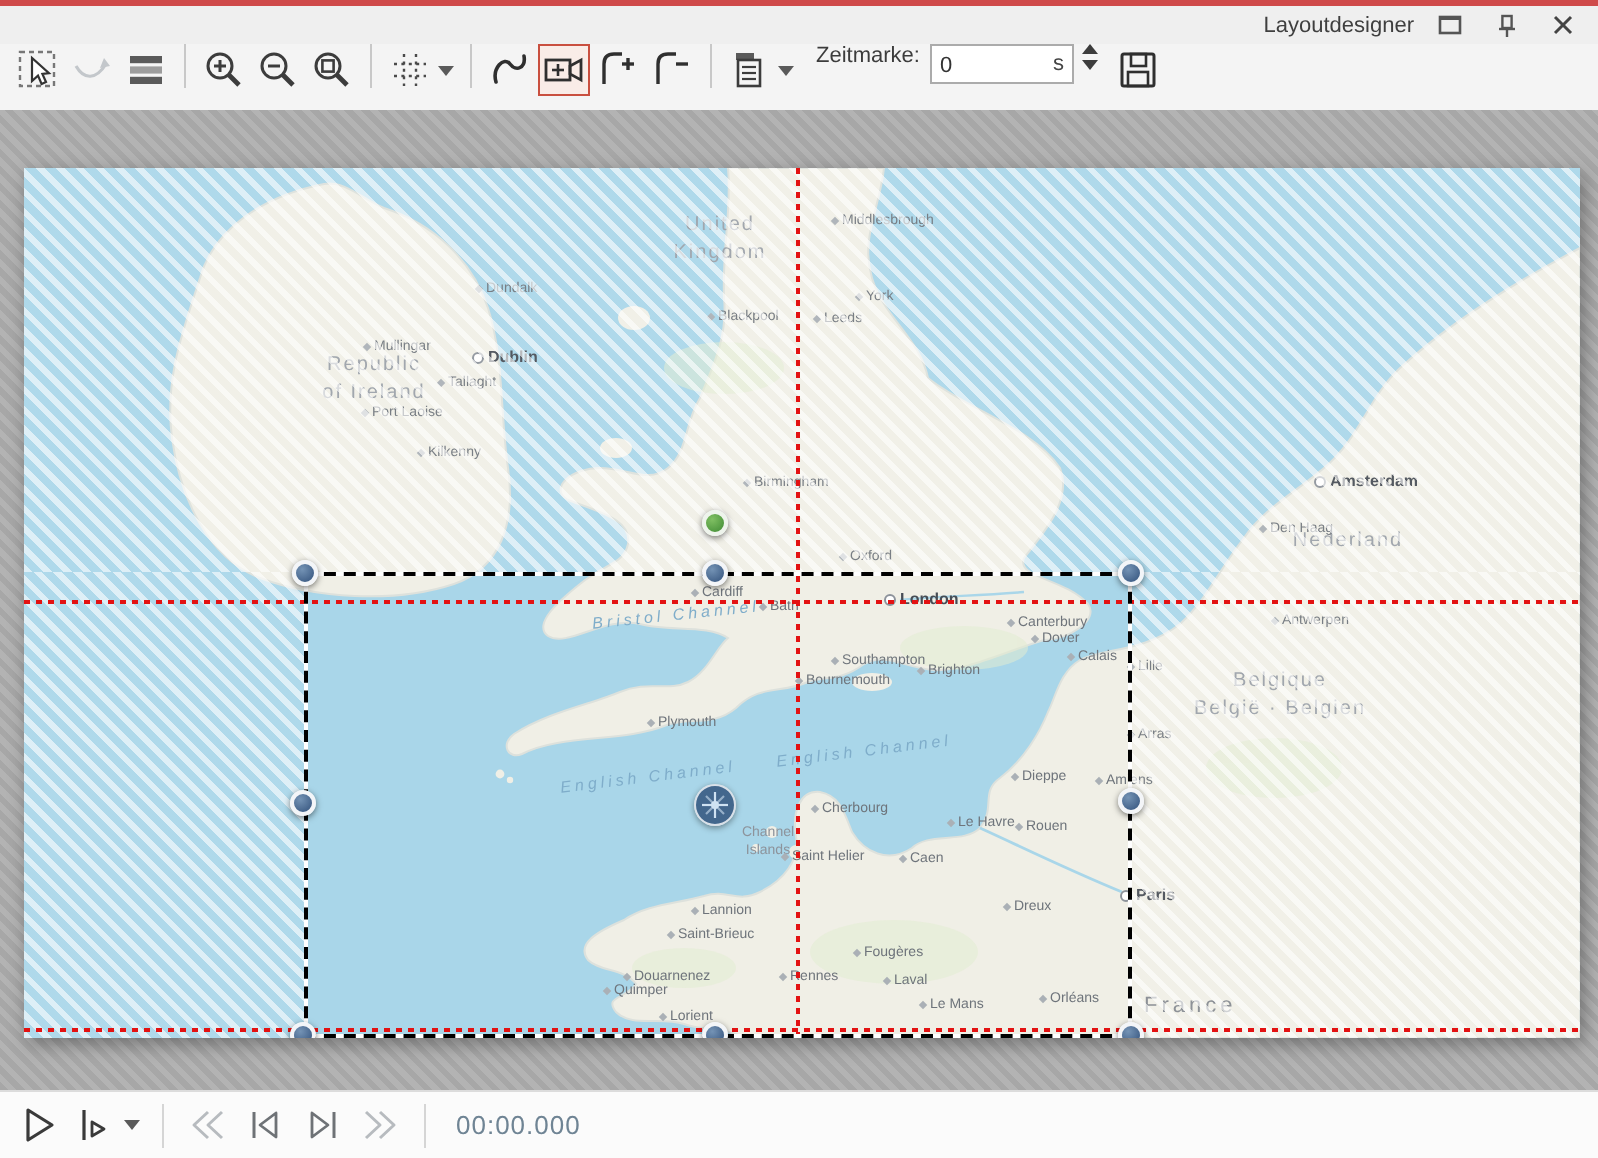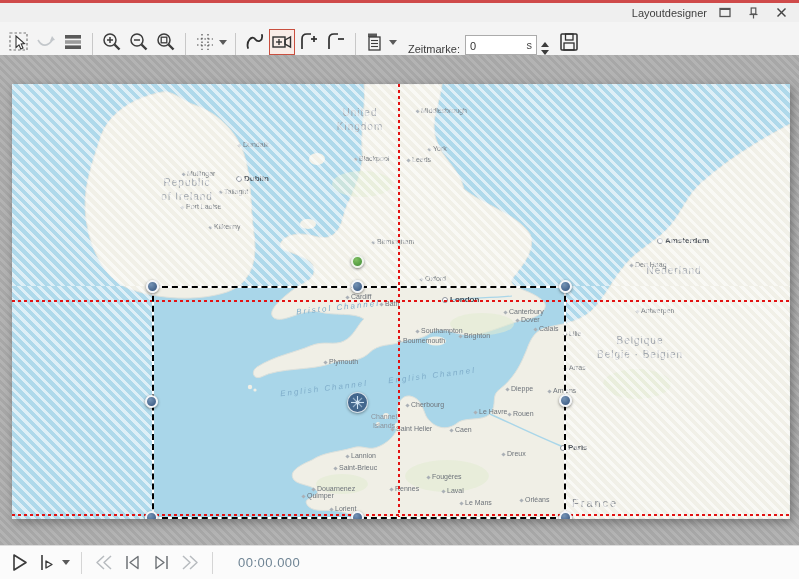--- a/index.html
+++ b/index.html
@@ -8,21 +8,21 @@
   .window { position:relative; width:799px; height:579px; display:flex; flex-direction:column; }
 
   
   .titlebar { height:22px; background:#efefef; border-top:3px solid #cf4a4a;
     display:flex; align-items:center; padding:0 8px 0 10px; flex:0 0 auto;text-align:right; }
   .titlebar .title { font-size:11px; color:#3f3f3f; flex:1; }
   .tb-btn { width:20px; height:16px; display:flex; align-items:center; justify-content:center; margin-left:8px; cursor:default; }
   .tb-btn svg { display:block; }
 
   
-  .toolbar { height:33px; background:#f4f4f4; display:flex; align-items:flex-end;
+  .toolbar { height:33px; background:#f4f4f4; display:flex; align-items:flex-start;
     padding:0 6px; flex:0 0 auto; gap:1px; }
   .tool { width:26px; height:26px; display:flex; align-items:center; justify-content:center; border:1px solid transparent; }
   .tool svg { display:block; }
   .tool.active { border:1px solid #c94f3f; background:#f9ece7; }
   .tsep { width:1px; height:22px; background:#c8c8c8; margin:0 5px; }
   .tcaret { width:10px; height:26px; display:flex; align-items:center; justify-content:center; }
   .zlabel { font-size:11px; color:#3c3c3c; margin:0 4px 0 8px; }
   .zbox { position:relative; width:72px; height:20px; background:#fff; border:1px solid #ababab; }
   .zbox input { width:100%; height:100%; border:0; outline:0; font-size:11px; color:#333;
     padding:0 14px 0 4px; font-family:"Liberation Sans",sans-serif; background:transparent; }
@@ -81,21 +81,21 @@
     border:2px solid #eef4ec; }
   .handle-center { position:absolute; width:21px; height:21px; border-radius:50%;
     background:rgba(52,88,128,.88); border:1px solid rgba(255,255,255,.8);
     box-shadow:0 1px 3px rgba(0,0,0,.4); display:flex; align-items:center; justify-content:center; }
 
   
   .transport { height:34px; background:#fbfbfb; border-top:1px solid #dcdcdc;
     display:flex; align-items:center; padding:0 6px; flex:0 0 auto; }
   .pbtn { height:26px; display:flex; align-items:center; justify-content:center; padding:0 5px; }
   .psep { width:1px; height:22px; background:#d5d5d5; margin:0 7px; }
-  .ptime { font-size:13px; color:#6f8494; margin-left:18px; letter-spacing:.5px; }
+  .ptime { font-size:13px; color:#6f8494; margin-left:8px; letter-spacing:.5px; }
   .pcaret { width:0; height:0; border-left:4px solid transparent; border-right:4px solid transparent;
     border-top:5px solid #5a5a5a; margin:0 4px 0 2px; }
 </style>
 </head>
 <body>
 
 <div class="window">
 
   <div class="titlebar">
     <span class="title">Layoutdesigner</span>

